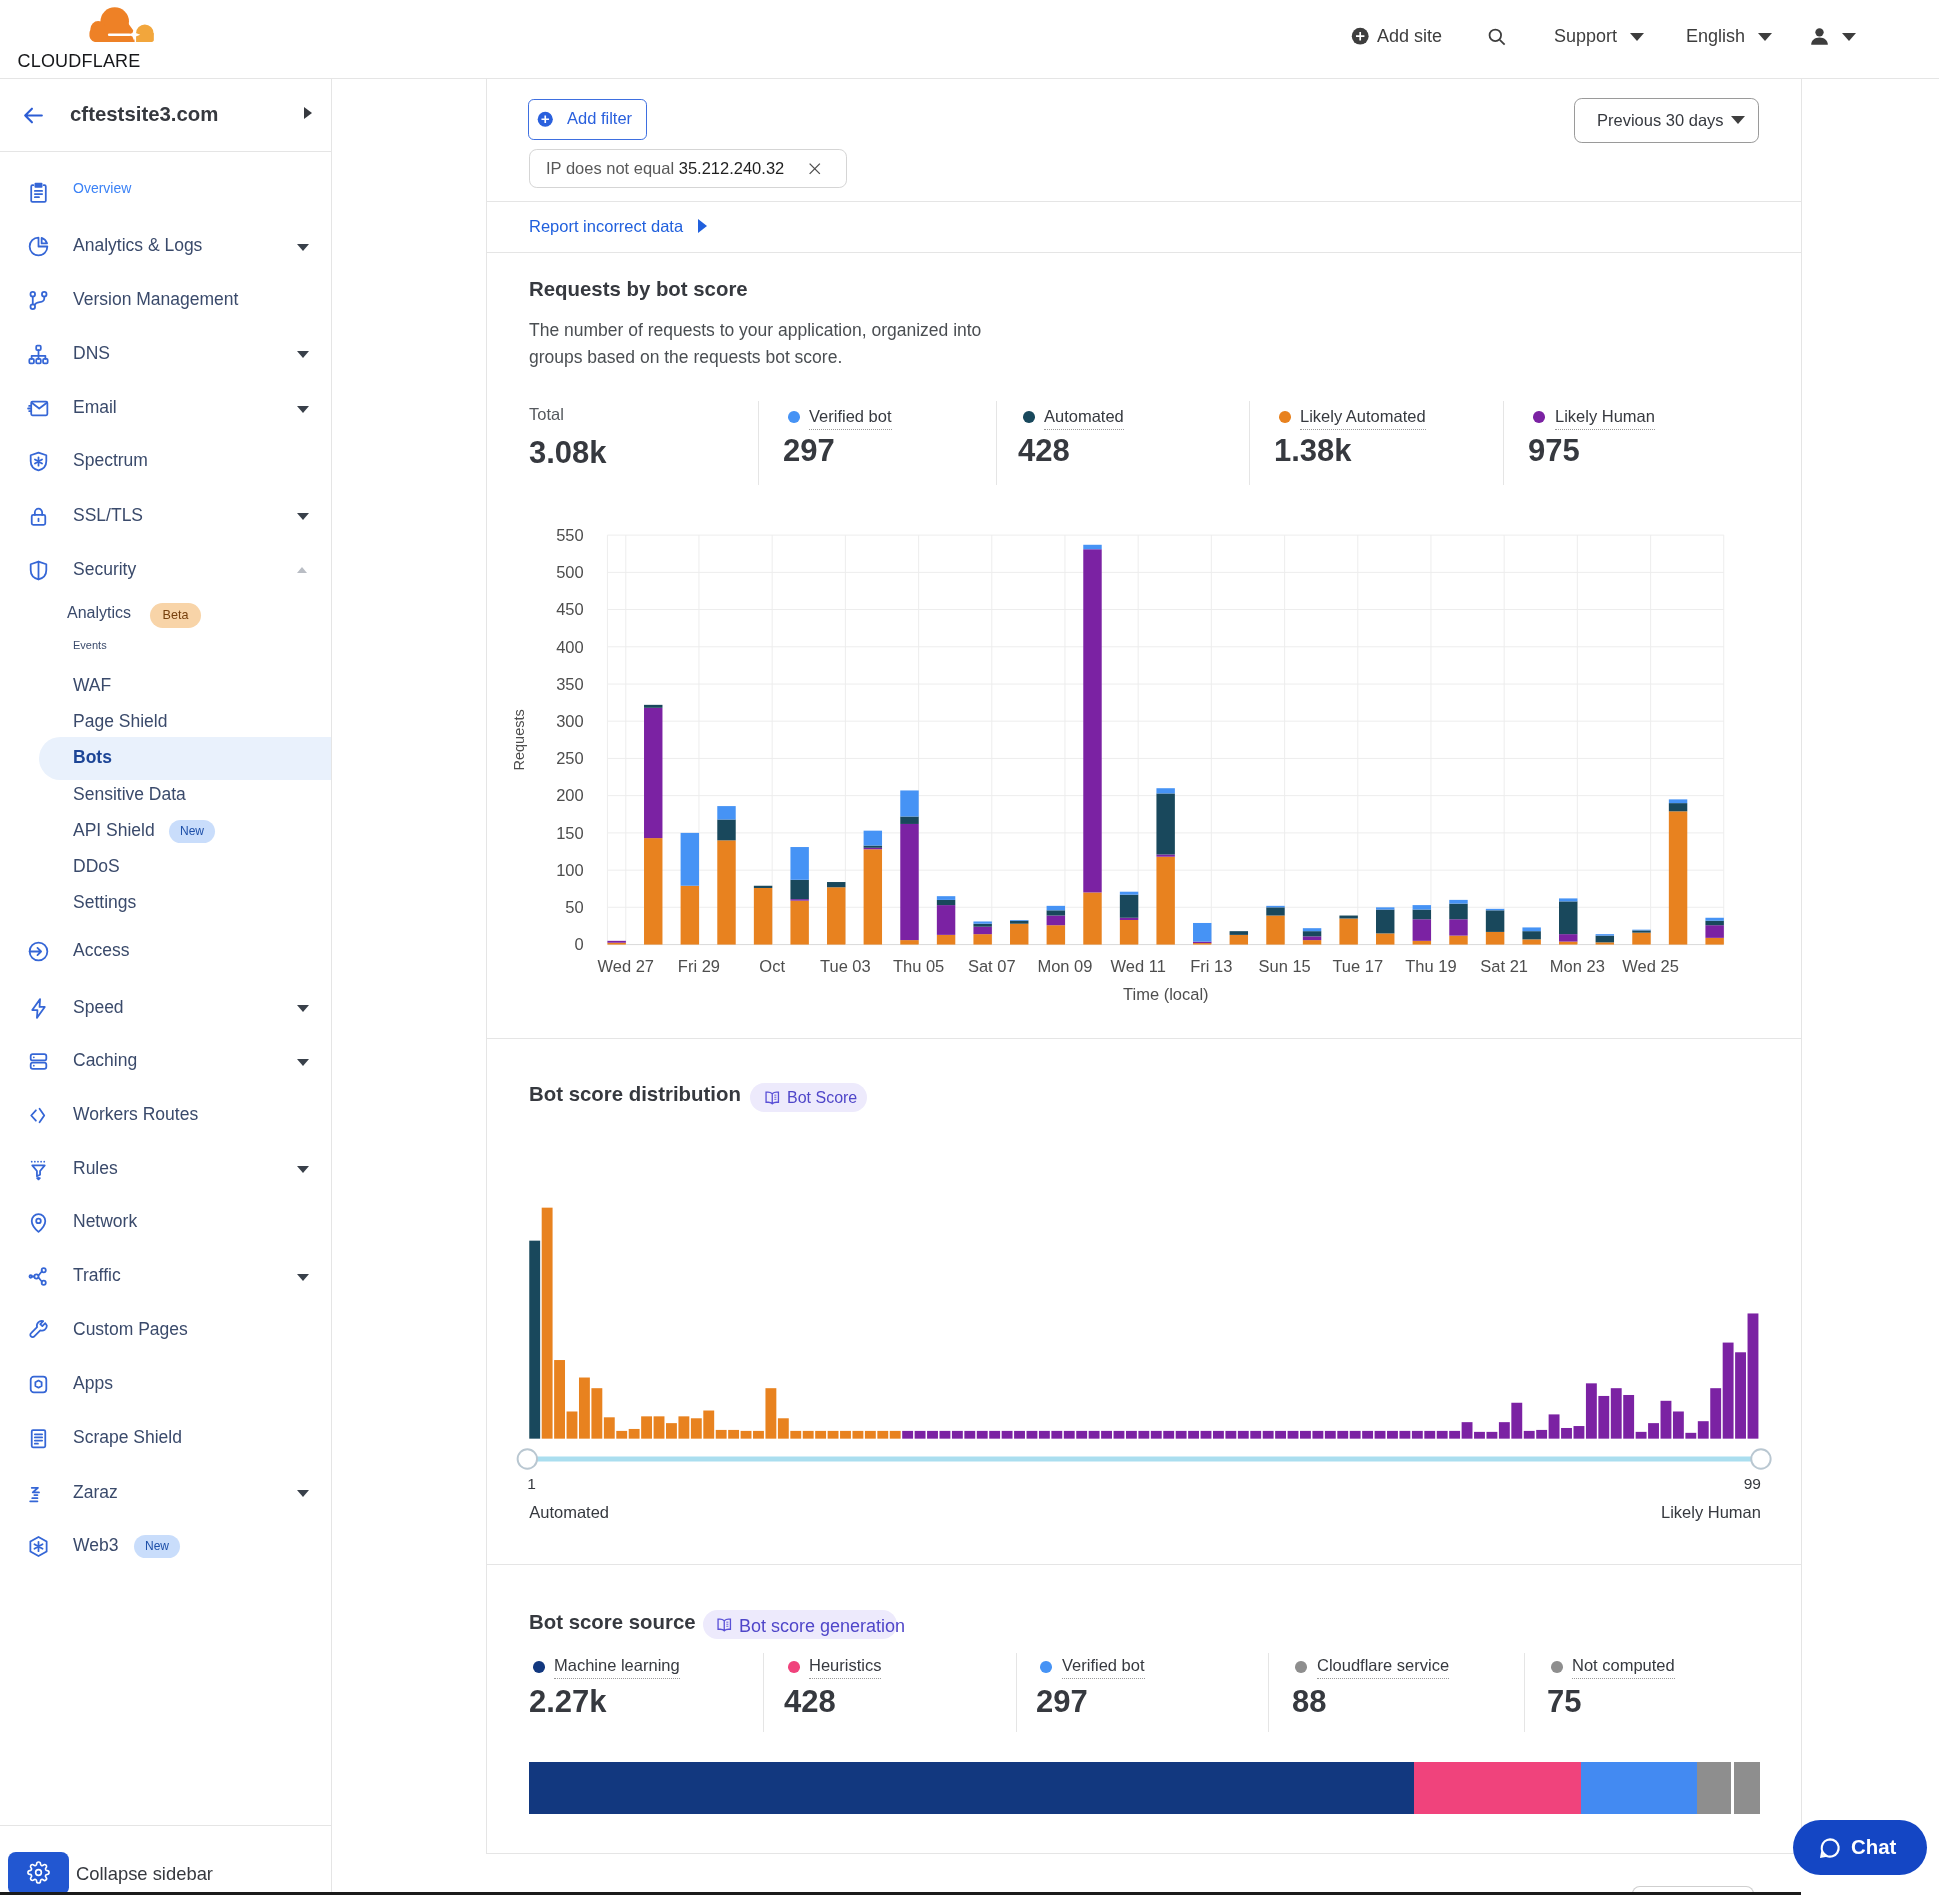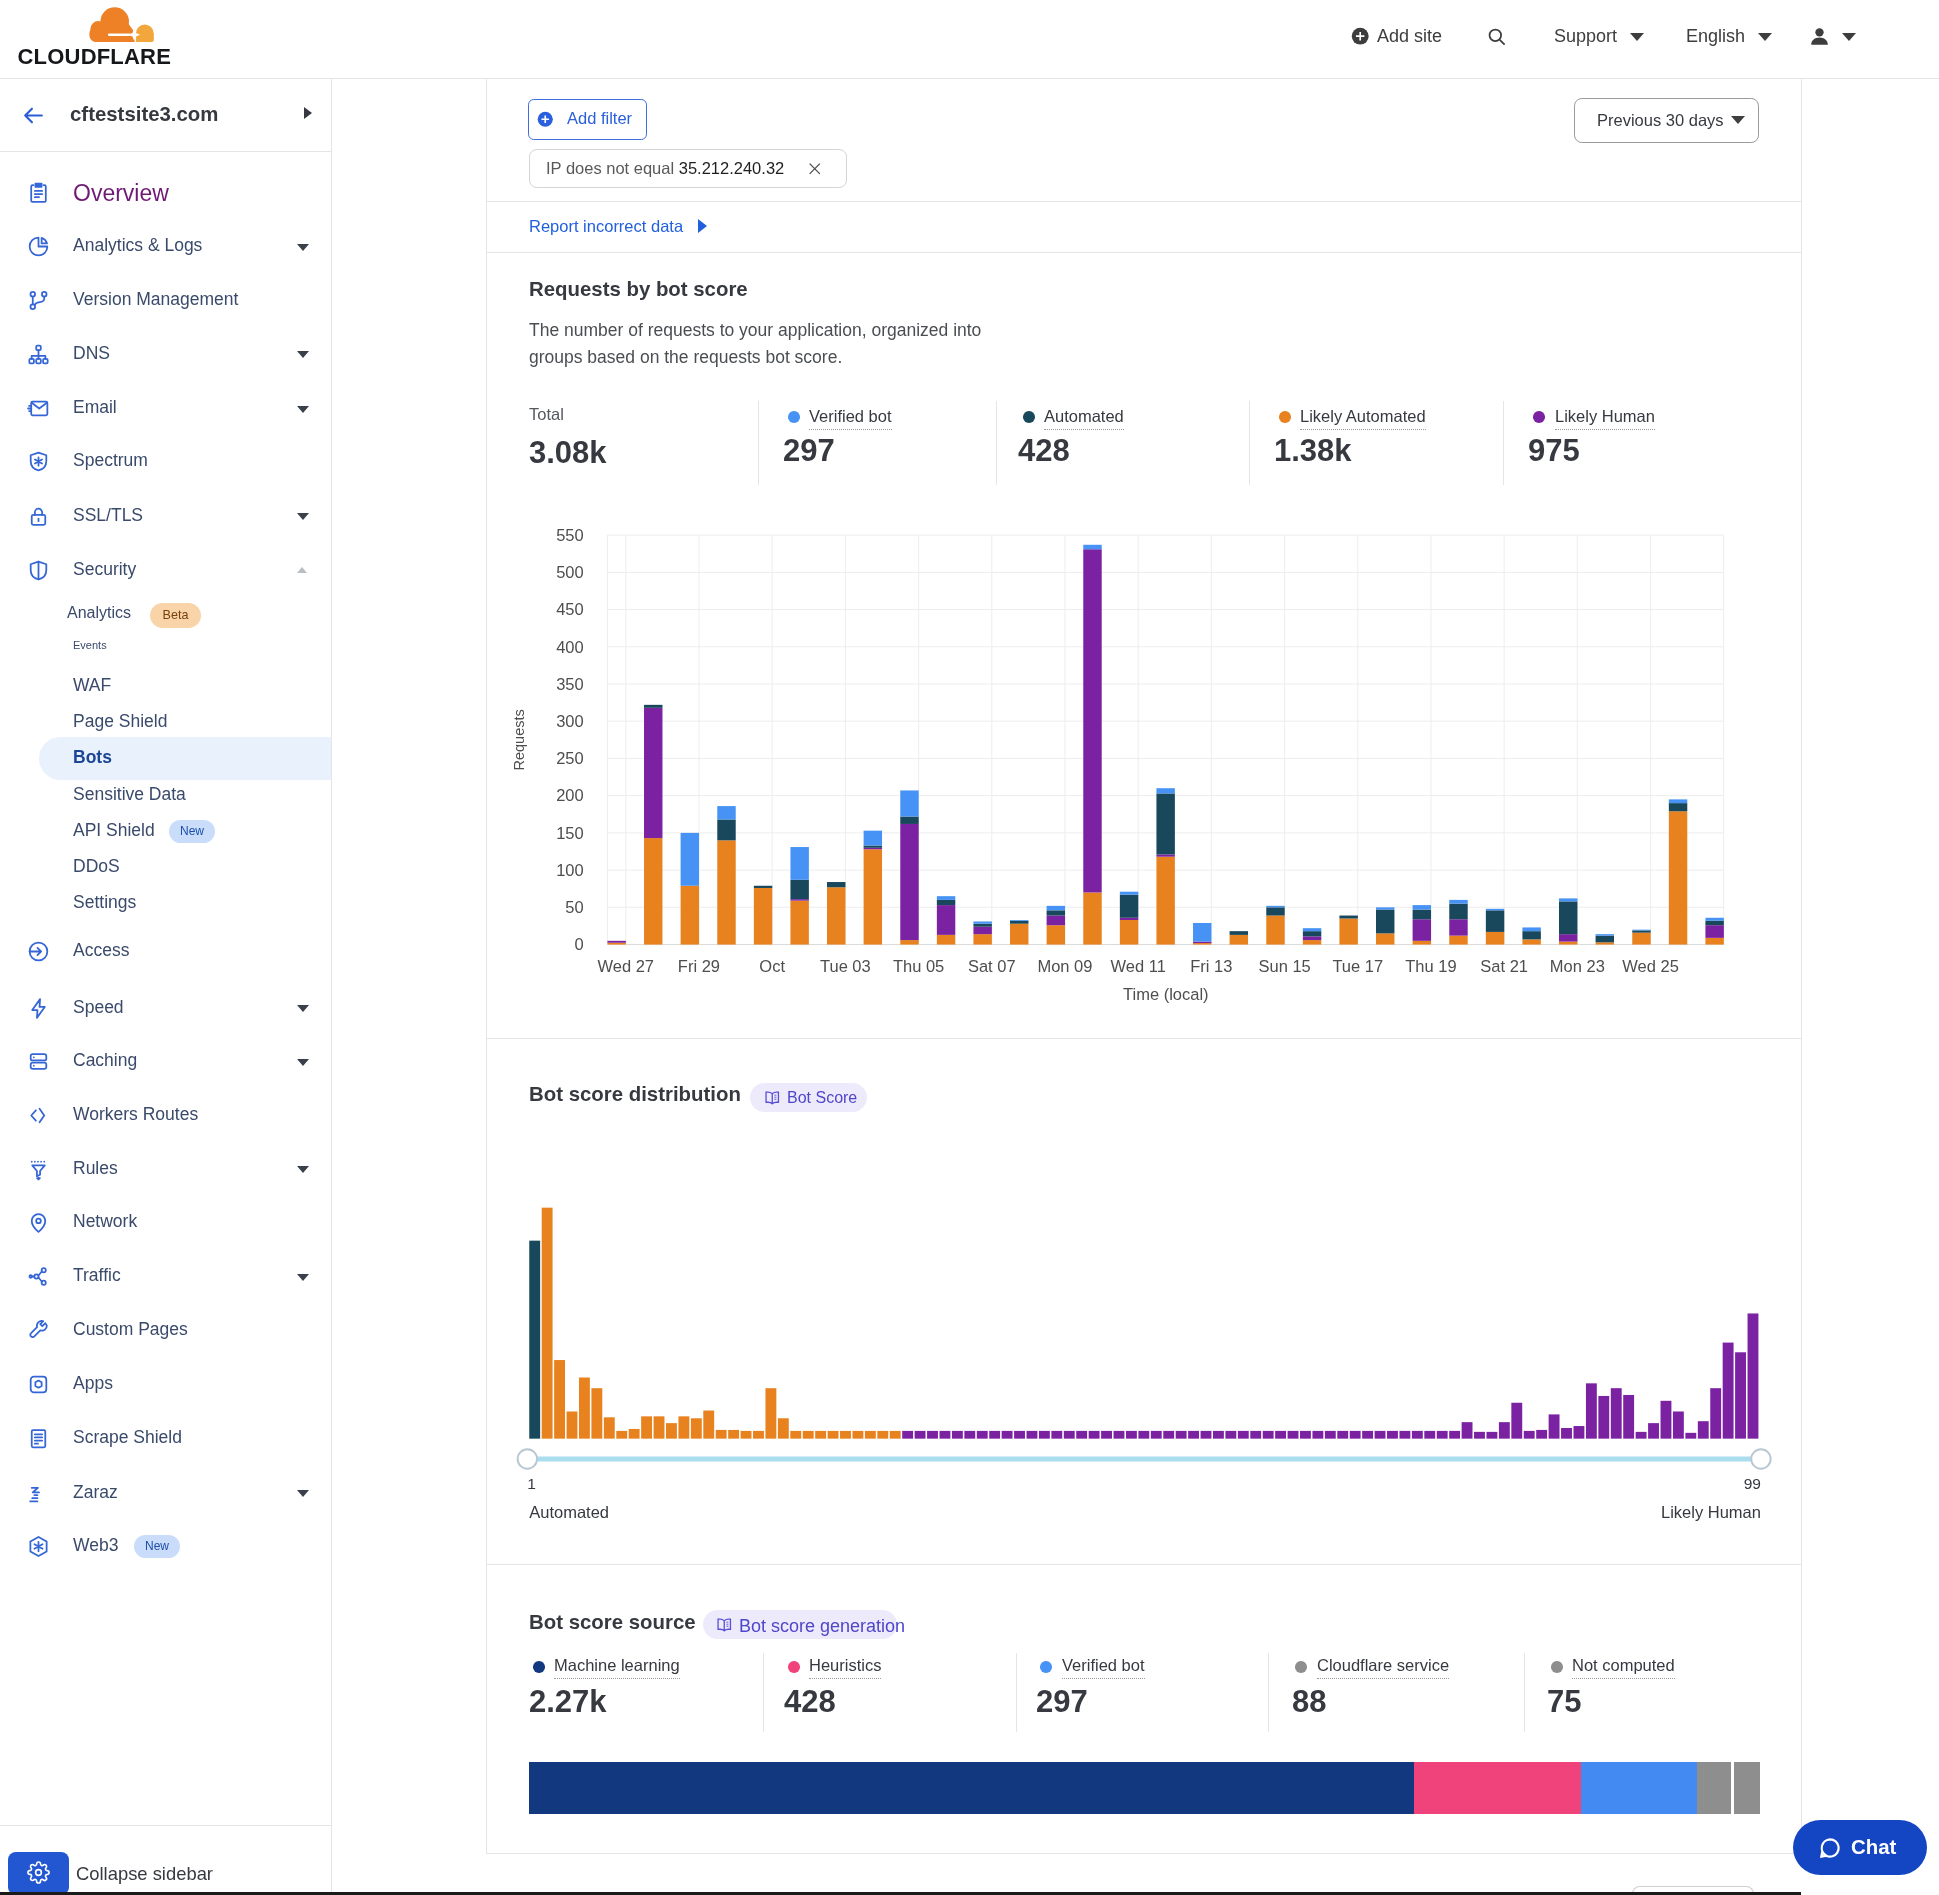--- a/index.html
+++ b/index.html
@@ -14,21 +14,21 @@
       </g>
 <g fill="#ee8126">
         <circle cx="27.5" cy="15" r="14.7"></circle>
         <circle cx="10.5" cy="22.5" r="8"></circle>
         <path d="M8.5 20h30l6 16H8.5c-3.9 0-7-3.1-7-7v-2c0-3.9 3.1-7 7-7z"></path>
         <polygon points="33,5 48,26 48,36 42,36 33,36"></polygon>
       </g>
 <rect x="20.5" y="27.2" width="23.5" height="2.6" rx="1.3" fill="#fff"></rect>
 <path fill="#fff" d="M47.5 22.2l1.75 4.55 4.55 1.75-4.55 1.75-1.75 4.55-1.75-4.55-4.55-1.75 4.55-1.75z"></path>
 </svg>
-    <div style="position:absolute;left:17.5px;top:44px;font-size:22px;font-weight:700;letter-spacing:0.2px;color:#16171a">CLOUDFLARE</div>
+    <div style="position:absolute;left:17.5px;top:51px;font-size:18px;font-weight:400;letter-spacing:0.2px;color:#16171a">CLOUDFLARE</div>
     <svg viewBox="0 0 24 24" style="position:absolute;left:1351px;top:27px" width="18.4" height="18.4">
       <circle cx="12" cy="12" r="11" fill="#3d3d3d"></circle>
       <path d="M12 6.5v11M6.5 12h11" stroke="#fff" stroke-width="2.2"></path>
     </svg>
     <div style="position:absolute;left:1377px;top:26px;font-size:18px;color:#3d3d3d">Add site</div>
     <svg viewBox="0 0 24 24" style="position:absolute;left:1486px;top:26px" width="21.3" height="21.3" fill="none" stroke="#3d3d3d" stroke-width="2">
       <circle cx="10.5" cy="10.5" r="6.5"></circle>
       <path d="M15.5 15.5 21 21"></path>
     </svg>
     <div style="position:absolute;left:1554px;top:26px;font-size:18px;color:#3d3d3d">Support</div>
@@ -42,21 +42,21 @@
     <div style="position:absolute;left:1842px;top:33px;width:0;height:0;border-left:7.8px solid transparent;border-right:7.8px solid transparent;border-top:8.7px solid #3d3d3d"></div>
 <svg viewBox="0 0 24 24" style="position:absolute;left:21.3px;top:103px" width="25" height="25" fill="none" stroke="#2c5dd4" stroke-width="2" stroke-linecap="round" stroke-linejoin="round">
       <path d="M20 12H4M10.5 5.5 4 12l6.5 6.5"></path>
     </svg>
     <div style="position:absolute;left:70px;top:103px;font-size:20.4px;font-weight:bold;color:#36393f">cftestsite3.com</div>
     <div style="position:absolute;left:304px;top:107px;width:0;height:0;border-top:6.8px solid transparent;border-bottom:6.8px solid transparent;border-left:8.7px solid #36393f"></div>
     <div style="position:absolute;left:0;top:151px;width:331px;height:1px;background:#e5e5e5"></div>
     <svg viewBox="0 0 24 24" style="position:absolute;left:26px;top:180px" width="25" height="25" fill="none" stroke="#3566d6" stroke-width="1.7" stroke-linecap="round" stroke-linejoin="round">
       <path d="M9 5h6M9 3.5h6v3H9z M7 5H6.2c-.7 0-1.2.5-1.2 1.2v13.6c0 .7.5 1.2 1.2 1.2h11.6c.7 0 1.2-.5 1.2-1.2V6.2c0-.7-.5-1.2-1.2-1.2H17 M8.5 10.5h7M8.5 13.5h7M8.5 16.5h4"></path>
     </svg>
-    <div style="position:absolute;left:73px;top:180px;font-size:23px;color:#701a75">Overview</div>
+    <div style="position:absolute;left:73px;top:180px;font-size:14px;color:#3b82f6">Overview</div>
     <svg viewBox="0 0 24 24" style="position:absolute;left:26px;top:234px" width="25" height="25" fill="none" stroke="#3566d6" stroke-width="1.7" stroke-linecap="round" stroke-linejoin="round">
       <path d="M12 3.5a8.5 8.5 0 1 0 8.5 8.5H12z"></path>
       <path d="M15 3.8a8.5 8.5 0 0 1 5.2 5.2H15z"></path>
     </svg>
     <div style="position:absolute;left:73px;top:235px;font-size:17.5px;color:#3a4a6b">Analytics &amp; Logs</div>
     <div style="position:absolute;left:297px;top:244px;width:0;height:0;border-left:6.3px solid transparent;border-right:6.3px solid transparent;border-top:7.3px solid #39404a"></div>
     <svg viewBox="0 0 24 24" style="position:absolute;left:26px;top:288px" width="25" height="25" fill="none" stroke="#3566d6" stroke-width="1.7" stroke-linecap="round" stroke-linejoin="round">
       <circle cx="6.5" cy="6" r="2.2"></circle>
       <circle cx="17.5" cy="6" r="2.2"></circle>
       <circle cx="6.5" cy="18" r="2.2"></circle>

